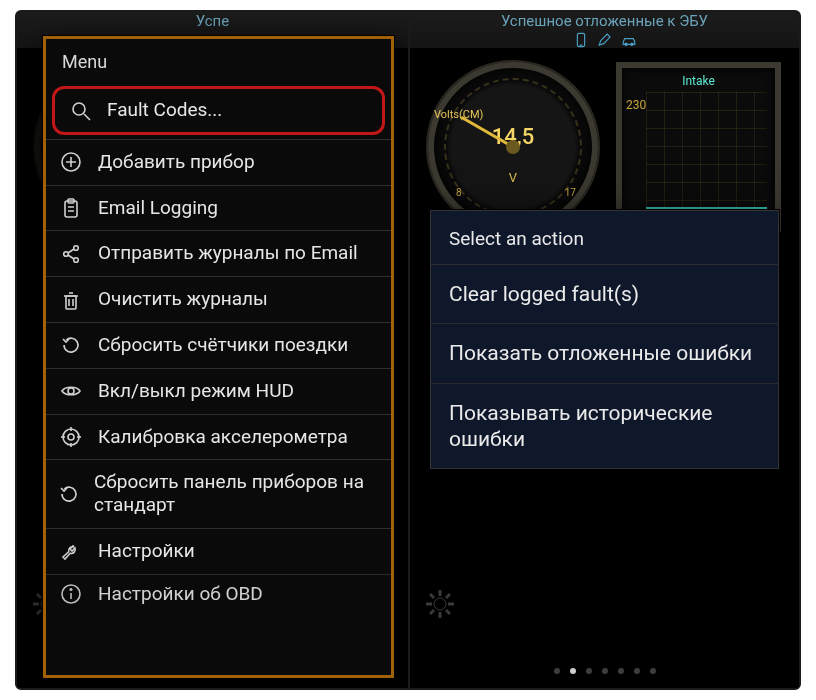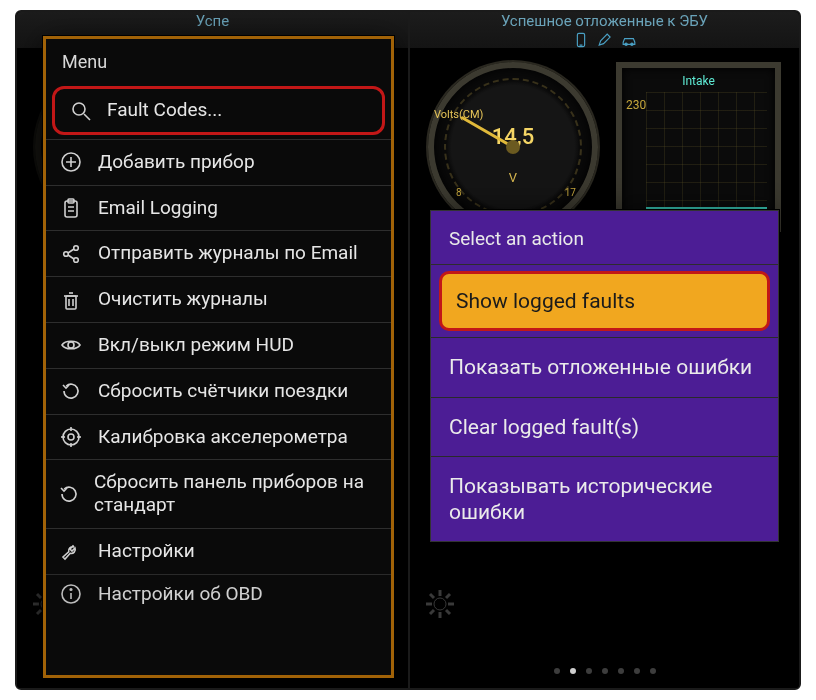--- a/index.html
+++ b/index.html
@@ -138,21 +138,21 @@
     border:3px solid #c21717;
     border-radius:12px;
     margin:4px 6px;
     padding:10px 12px;
   }
   .menu-item.last-cut{ opacity:.9; overflow:hidden; max-height:30px; align-items:flex-start; padding-top:8px;}
 
   
   .dialog{
     position:absolute; left:20px; right:20px; top:198px;
-    background:#4c1d95;
+    background:#0f172a;
     border:1px solid #333;
     box-shadow: 0 0 0 1px #000, 0 10px 40px rgba(0,0,0,.85);
   }
   .dialog-title{
     color:#e9e9e9; font-size:19px;
     padding:16px 18px 14px;
     border-bottom:1px solid #2d2d2d;
   }
   .dialog-item{
     color:#eaeaea; font-size:21px;
@@ -316,32 +316,32 @@
             <span class="mi-icon">
               <svg viewBox="0 0 22 22">
                 <use href="#i-trash"></use>
               </svg>
             </span>
             <span>Очистить журналы</span>
           </div>
           <div class="menu-item">
             <span class="mi-icon">
               <svg viewBox="0 0 22 22">
+                <use href="#i-reset"></use>
+              </svg>
+            </span>
+            <span>Сбросить счётчики поездки</span>
+          </div>
+          <div class="menu-item">
+            <span class="mi-icon">
+              <svg viewBox="0 0 22 22">
                 <use href="#i-eye"></use>
               </svg>
             </span>
             <span>Вкл/выкл режим HUD</span>
-          </div>
-          <div class="menu-item">
-            <span class="mi-icon">
-              <svg viewBox="0 0 22 22">
-                <use href="#i-reset"></use>
-              </svg>
-            </span>
-            <span>Сбросить счётчики поездки</span>
           </div>
           <div class="menu-item">
             <span class="mi-icon">
               <svg viewBox="0 0 22 22">
                 <use href="#i-target"></use>
               </svg>
             </span>
             <span>Калибровка акселерометра</span>
           </div>
           <div class="menu-item">
@@ -418,21 +418,20 @@
         <span class="dot"></span>
       <span class="dot"></span>
         <span class="dot"></span>
         <span class="dot"></span>
         <span class="dot"></span>
     </div>
 
     <div class="dialog">
       <div class="dialog-title">Select an action</div>
       <div id="dialog-items">
-          <div class="dialog-item selected">Show logged faults</div>
+          <div class="dialog-item">Clear logged fault(s)</div>
           <div class="dialog-item">Показать отложенные ошибки</div>
-          <div class="dialog-item">Clear logged fault(s)</div>
           <div class="dialog-item">Показывать исторические ошибки</div>
         </div>
     </div>
   </div>
 
 </div>
 
 </body></html>

